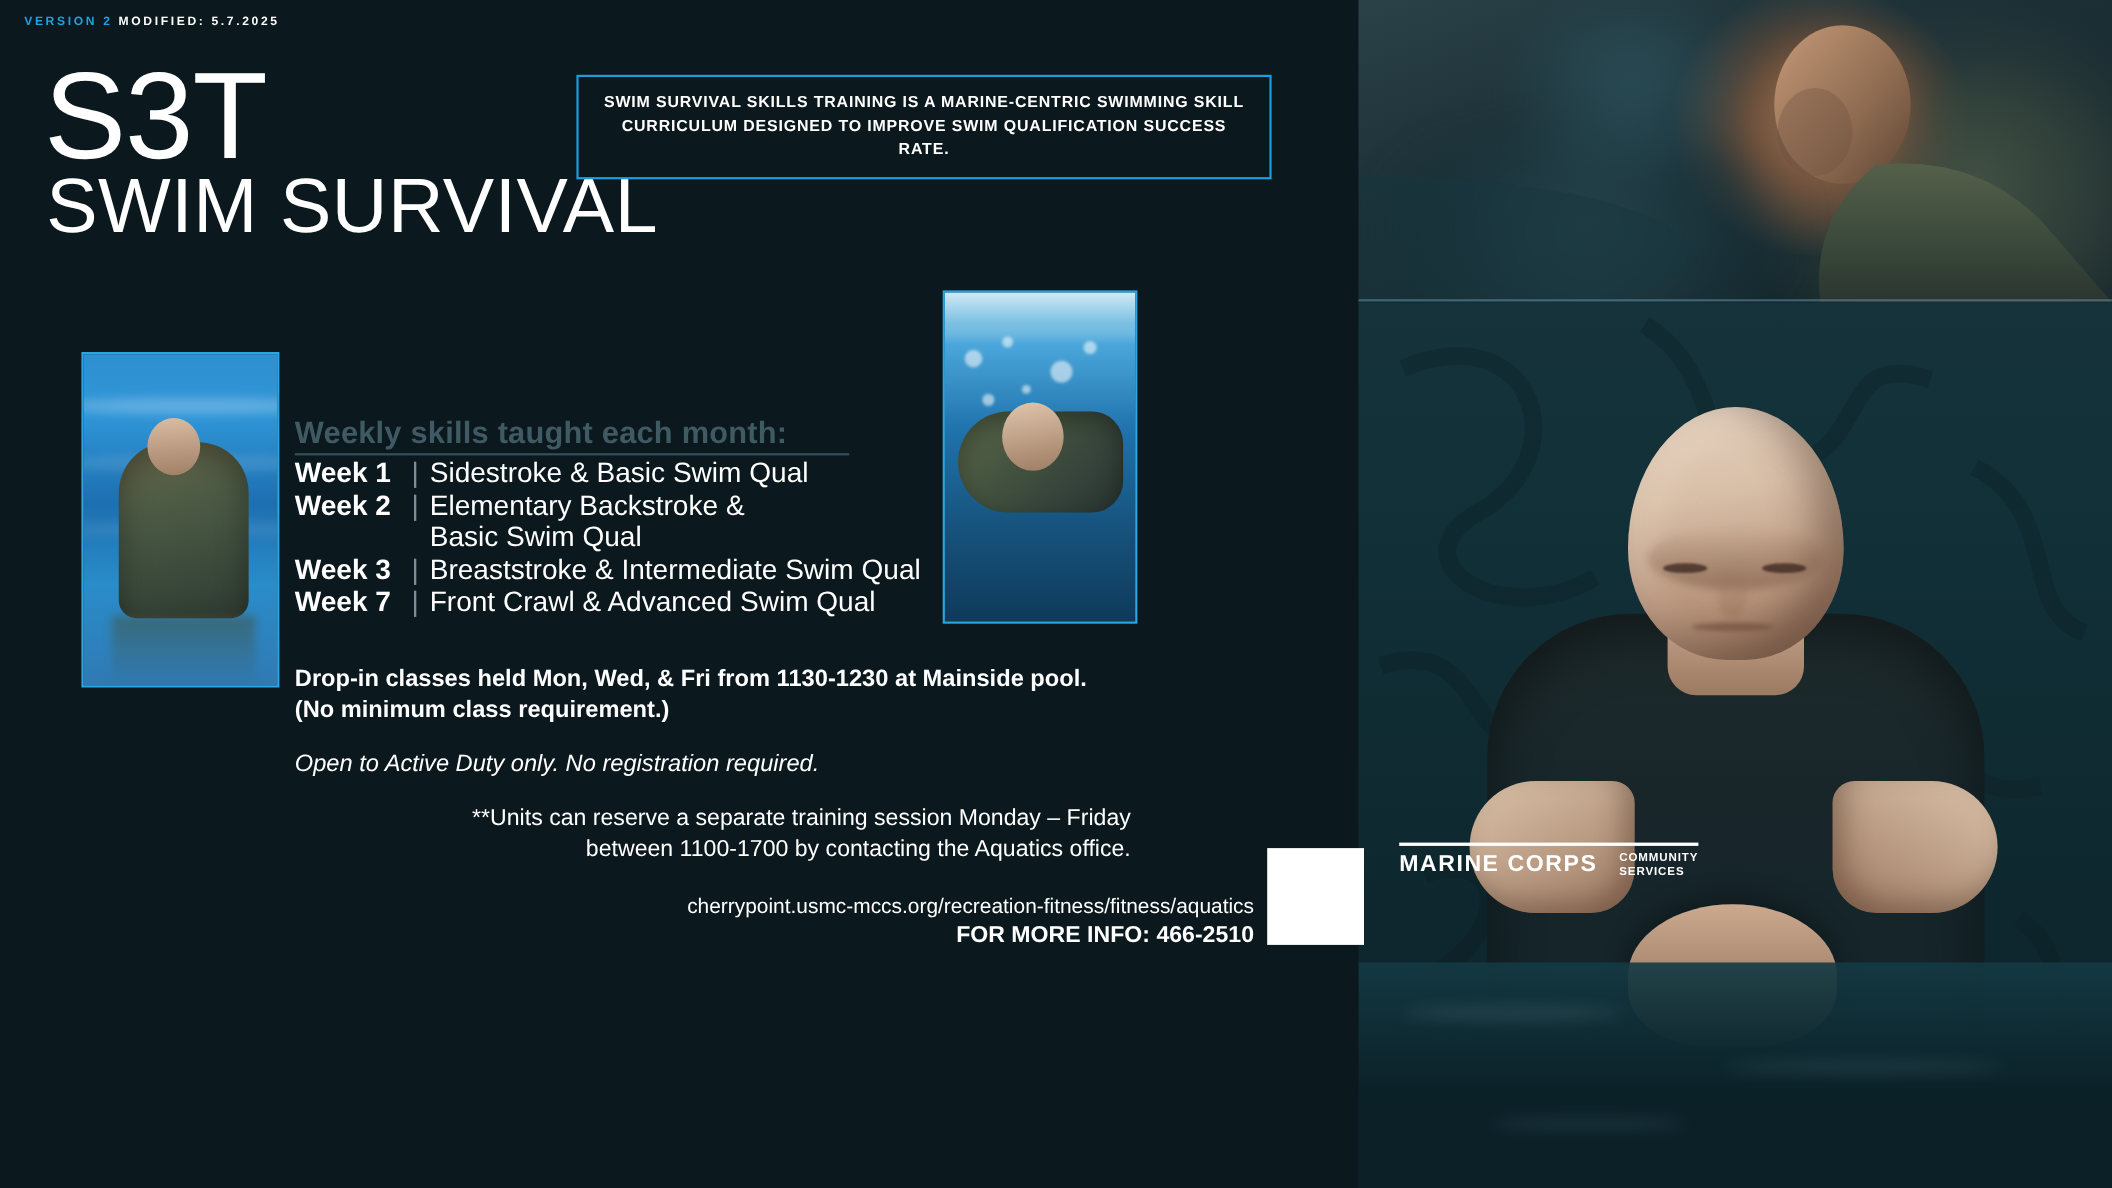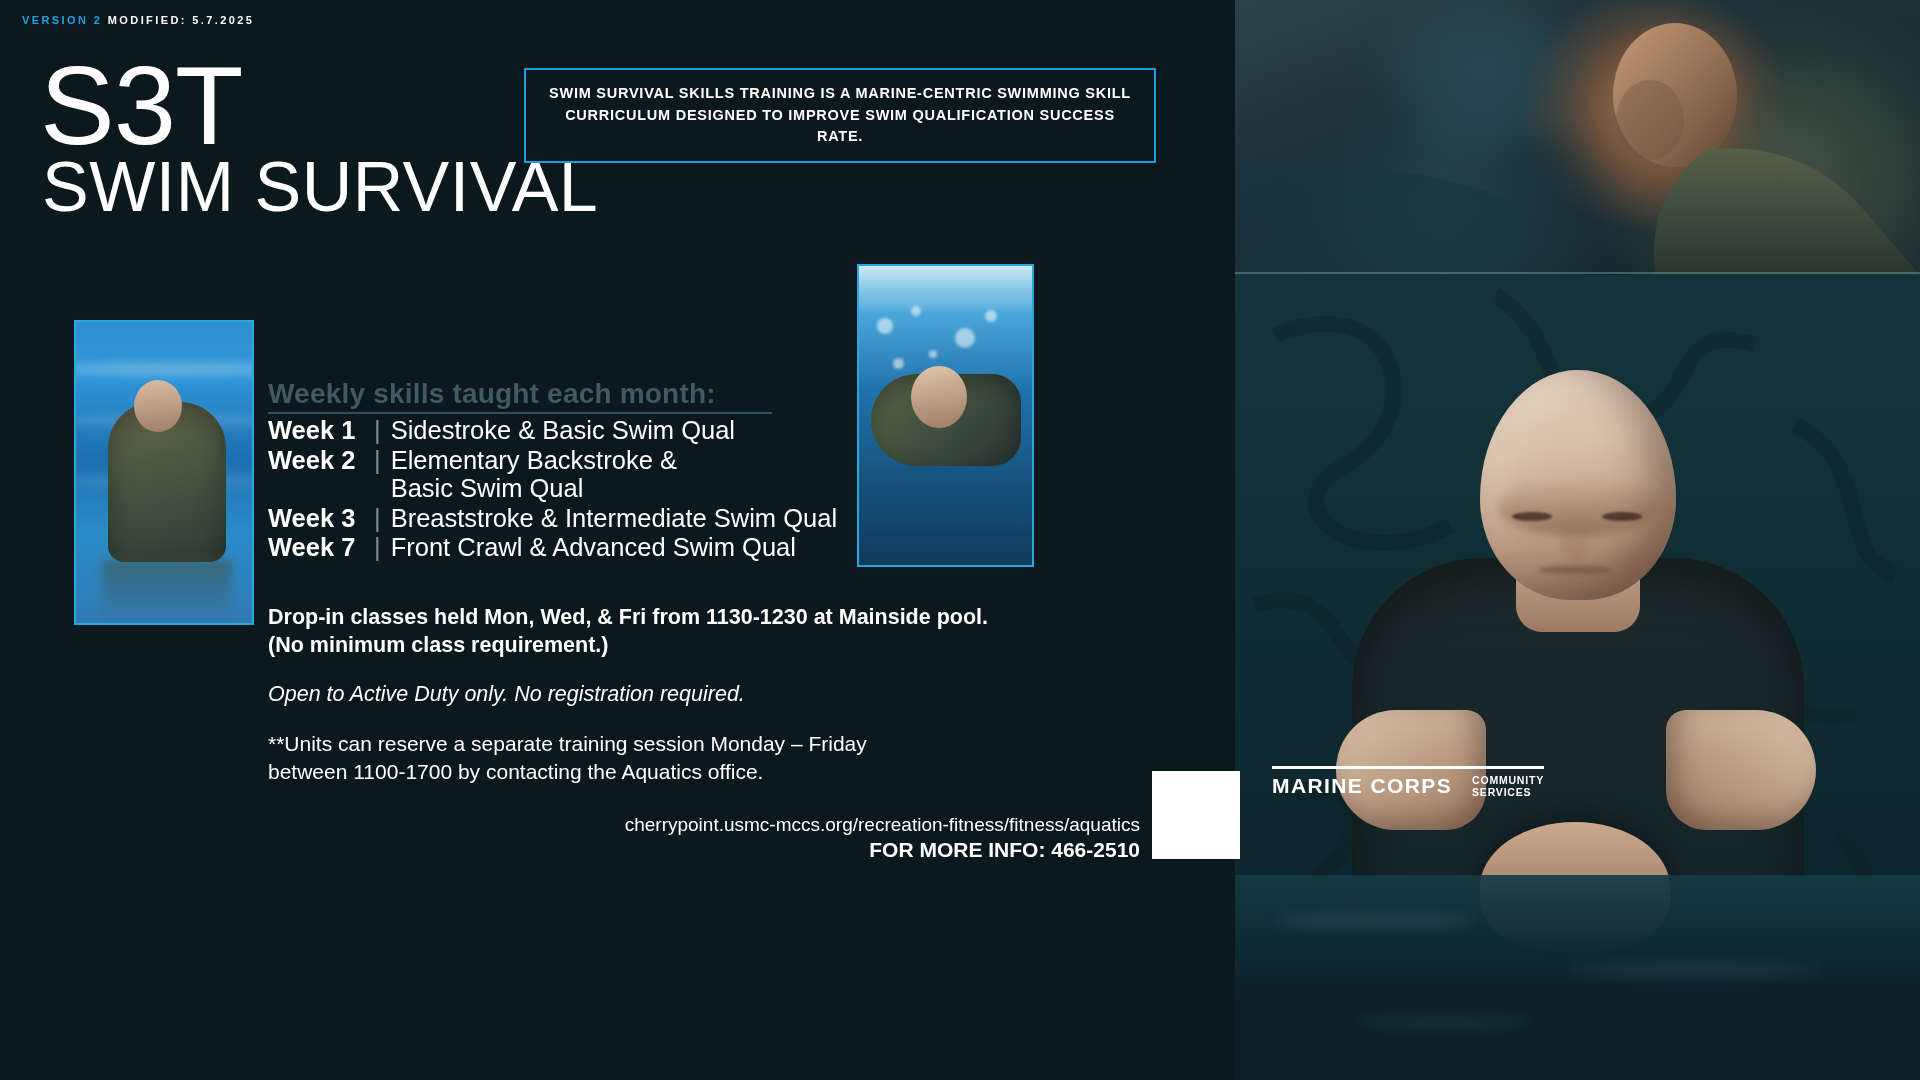--- a/index.html
+++ b/index.html
@@ -251,21 +251,21 @@
   .dropin{
     position:absolute; left:268px; top:604px; width:790px;
     font-size:21.5px; font-weight:bold; line-height:1.28; color:#ffffff;
   }
   .openline{
     position:absolute; left:268px; top:682px; width:790px;
     font-size:21.5px; font-style:italic; font-weight:400; color:#ffffff;
   }
   .unitsnote{
     position:absolute; left:268px; top:730px; width:760px;
-    font-size:21px; font-weight:300; line-height:1.35; color:#ffffff;
+    font-size:21px; font-weight:300; line-height:1.35; color:#ffffff;text-align:right;
   }
 
   
   .wa-logo{
     position:absolute; left:28px; top:793px; width:350px; height:75px;
   }
   .wa-top{
     position:relative;
     font-size:40px; font-weight:bold; letter-spacing:1.2px;
     color:#ffffff; line-height:1;

